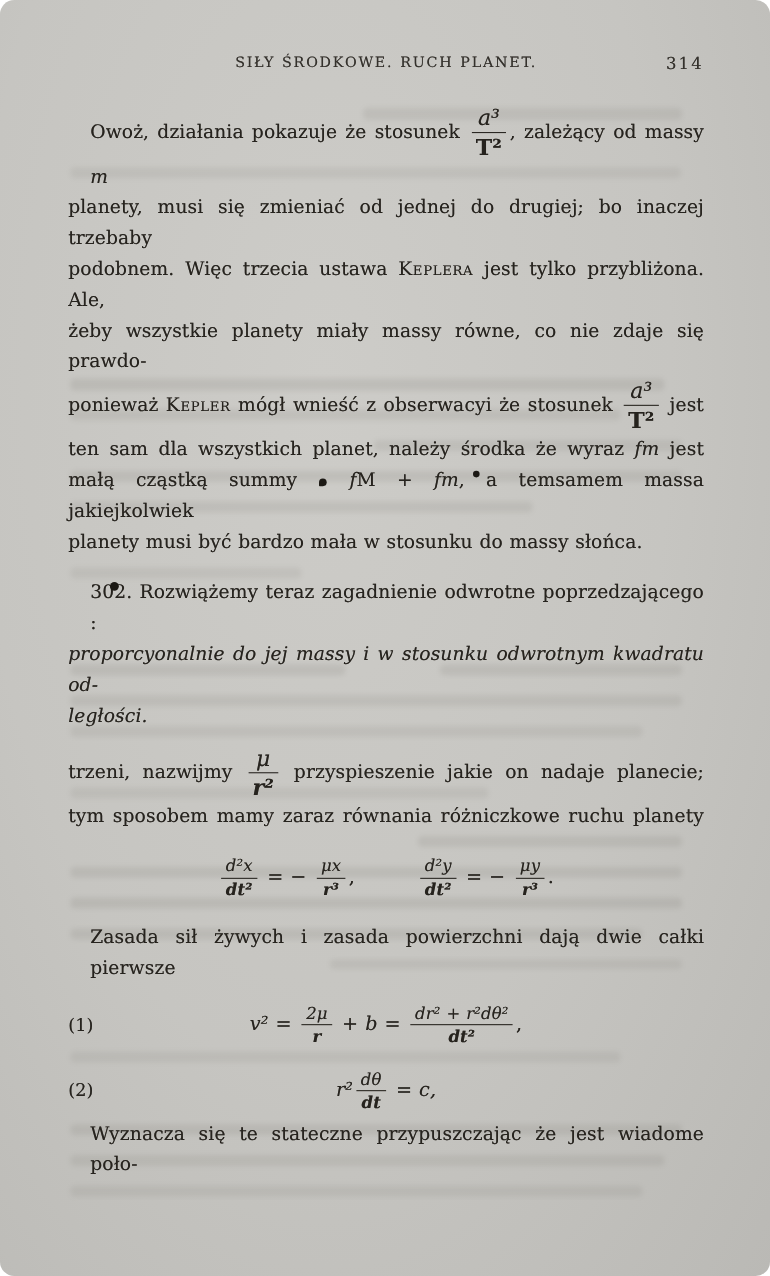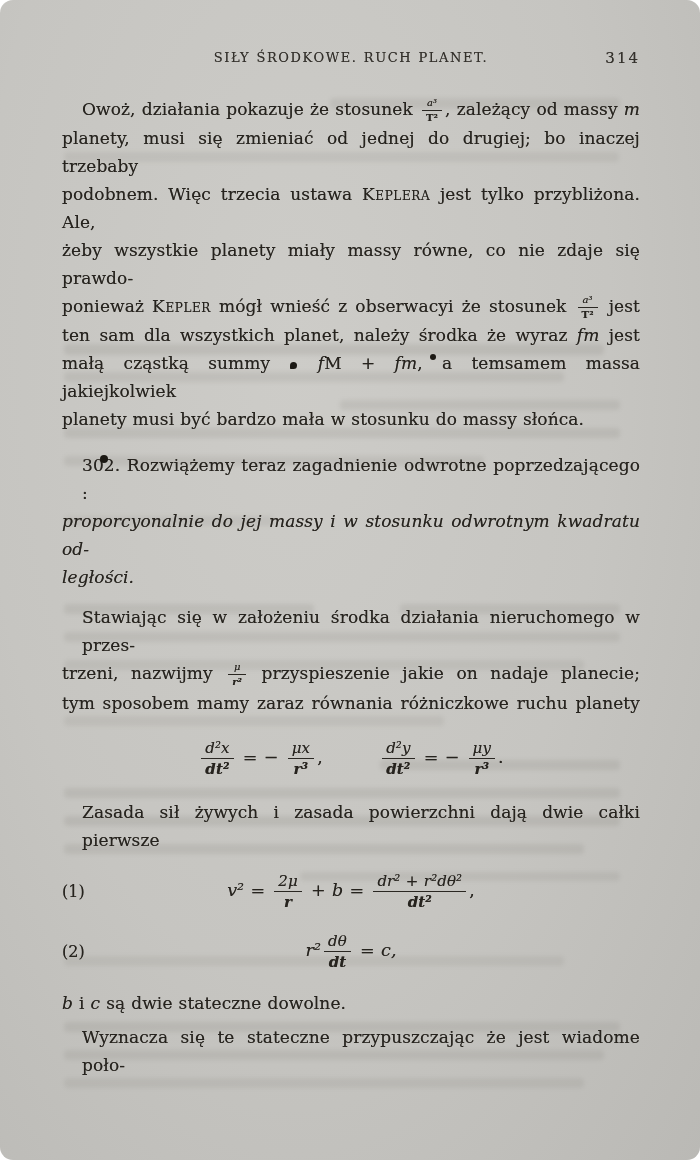--- a/index.html
+++ b/index.html
@@ -18,21 +18,21 @@
           font-size:13px;letter-spacing:1.6px;color:#34312c;height:20px;}
   .pagenum{position:absolute;right:0;top:-1px;font-size:15px;letter-spacing:2px;}
   .line{text-align:justify;text-align-last:justify;line-height:28px;position:relative;}
   .line.last{text-align-last:left;}
   .line.left{text-align:left;text-align-last:left;}
   .indent{padding-left:20px;}
   .it{font-style:italic;}
   .sc{font-variant:small-caps;letter-spacing:.6px;}
   
   .frac{display:inline-block;vertical-align:middle;text-align:center;
-        font-size:10px;line-height:1.22;margin:0 3px;text-align-last:center;}
+        font-size:20px;line-height:1.22;margin:0 3px;text-align-last:center;}
   .frac .num{display:block;padding:0 4px 1px;}
   .frac .den{display:block;border-top:1px solid #2a2722;padding:1px 4px 0;font-weight:bold;}
   
   .eq{text-align:center;text-align-last:center;font-size:17.5px;line-height:30px;position:relative;}
   .eq .frac{font-size:15px;}
   .eqlabel{position:absolute;left:0;top:50%;transform:translateY(-50%);
            font-style:normal;font-size:16px;}
   .gap{display:inline-block;width:44px;}
   
   .blot{position:absolute;background:#1c1914;border-radius:50%;}
@@ -116,21 +116,20 @@
         <i class="blot" style="left:38px;top:4px;width:8px;height:8px;"></i>
       </div>
     </div>
 
     <div class="p3 it">
       <div class="line">proporcyonalnie do jej massy i w stosunku odwrotnym kwadratu od-</div>
       <div class="line last">ległości.</div>
     </div>
 
     <div class="p4">
-      <div class="line indent">Stawiając się w założeniu środka działania nieruchomego w przes-</div>
       <div class="line">
         <span>trzeni, nazwijmy</span>
         <span class="frac"><span class="num it">μ</span><span class="den it">r²</span></span>
         <span>przyspieszenie jakie on nadaje planecie;</span>
       </div>
       <div class="line">tym sposobem mamy zaraz równania różniczkowe ruchu planety</div>
     </div>
 
     <div class="eq eqA">
       <span class="frac"><span class="num it">d²x</span><span class="den it">dt²</span></span>
@@ -157,25 +156,20 @@
       <span class="frac"><span class="num it">dr² + r²dθ²</span><span class="den it">dt²</span></span><span>,</span>
     </div>
 
     <div class="eq eq2">
       <span class="eqlabel">(2)</span>
       <span class="it">r²</span><span class="frac"><span class="num it">dθ</span><span class="den it">dt</span></span>
       <span>=</span>
       <span class="it">c,</span>
     </div>
 
-    <div class="p6">
-      <div class="line left">
-        <span class="it">b</span><span> i </span><span class="it">c</span><span> są dwie stateczne dowolne.</span>
-      </div>
-    </div>
 
     <div class="p7">
       <div class="line indent">Wyznacza się te stateczne przypuszczając że jest wiadome poło-</div>
 
     </div>
 
   </div>
 </div>
 
 </body></html>

